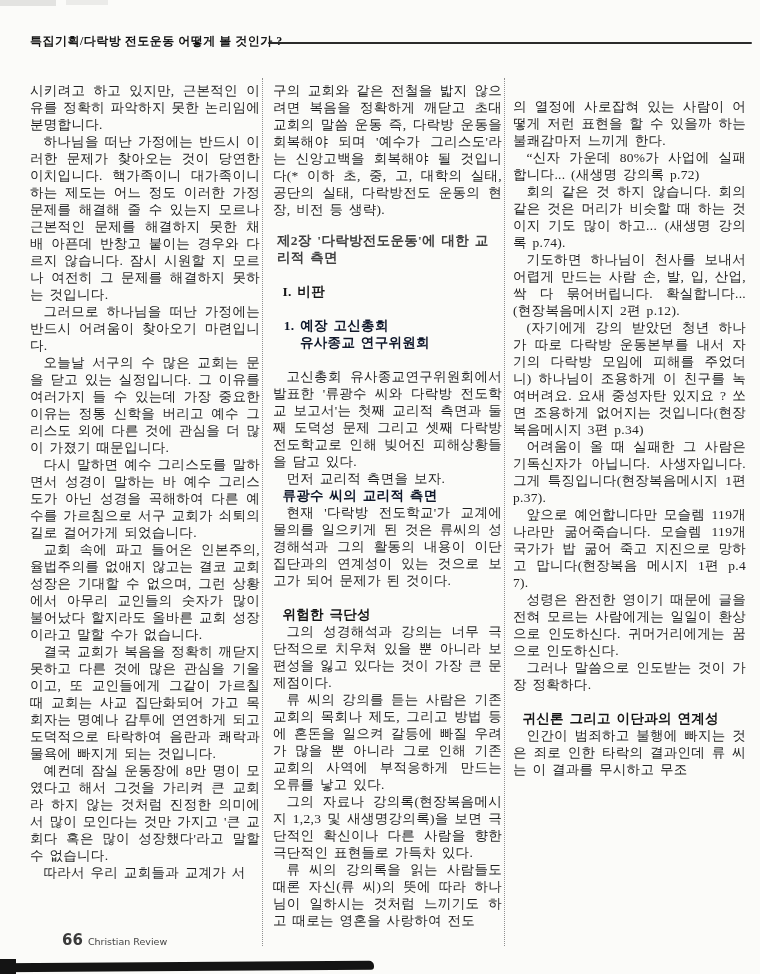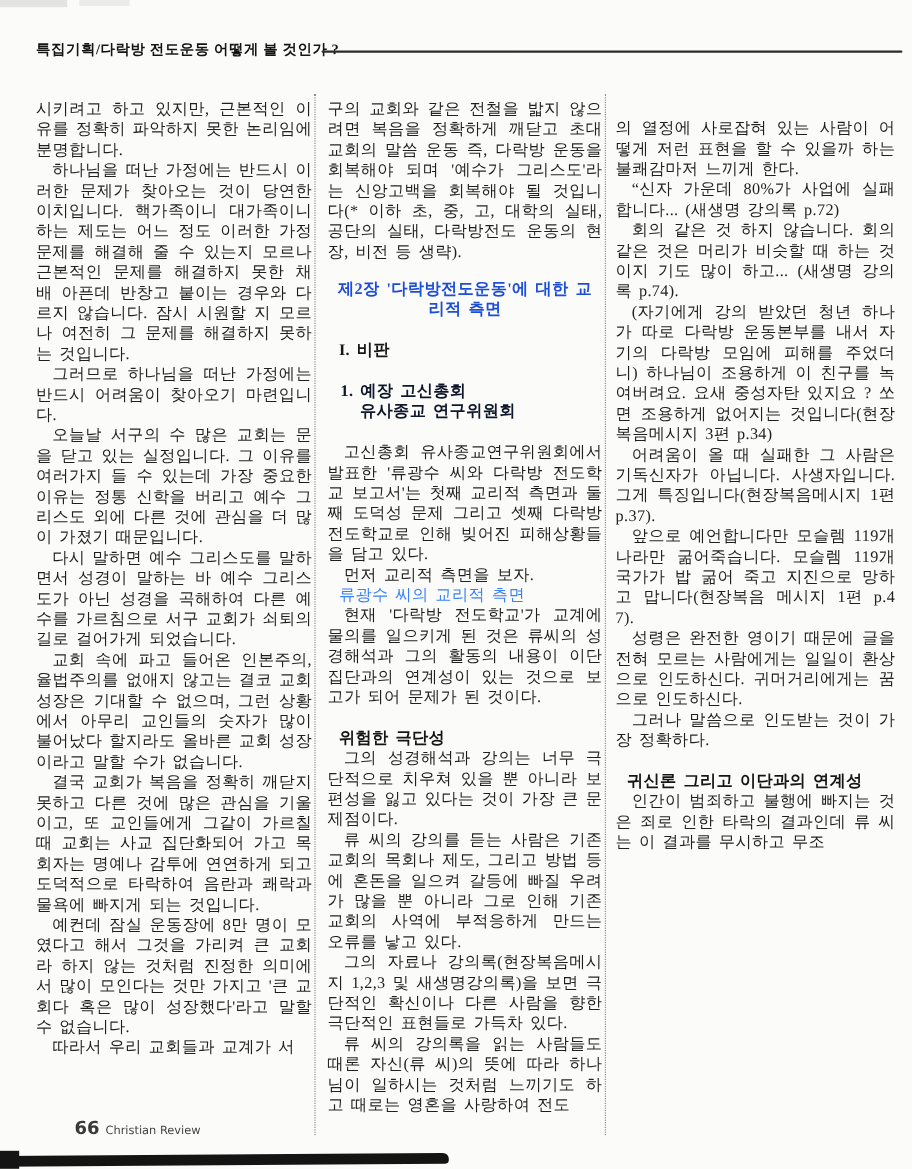--- a/index.html
+++ b/index.html
@@ -33,23 +33,23 @@
   .col-sep{
     position:absolute;top:78px;height:868px;width:0;
     border-left:1px dotted #8e8e8e;
   }
   .sep1{left:262px;}
   .sep2{left:504px;}
   .blk{margin:0;}
   .blk-p{text-indent:1em;}
   .blk-p0{text-indent:0;}
   .blk-h{font-weight:bold;text-indent:0.7em;margin-top:17px;color:#151515;}
-  .blk-h0{font-weight:normal;text-indent:0.7em;color:#3b82f6;}
+  .blk-h0{font-weight:bold;text-indent:0.7em;color:#0f172a;}
   .blk-hb{font-weight:bold;text-indent:0.7em;margin:17px 0;color:#151515;}
-  .blk-hc{font-weight:bold;text-align:center;text-indent:0;margin:14px 4px;color:#1d4ed8;}
+  .blk-hc{font-weight:bold;text-align:left;text-indent:0;margin:14px 4px;color:#404040;}
   .blk-hang{
     font-weight:bold;margin:17px 0;color:#0f172a;
     padding-left:2em;text-indent:-1.2em;white-space:pre-line;
   }
   
   .footer{position:absolute;left:62px;top:931px;white-space:nowrap;color:#3a3a3a;}
   .footer .pagenum{font-size:15px;font-weight:bold;letter-spacing:0;font-family:"DejaVu Sans",sans-serif;}
   .footer .magname{font-size:9.5px;margin-left:5px;font-family:"DejaVu Sans",sans-serif;color:#444;}
   
   .artifact-top1{position:absolute;left:0;top:0;width:56px;height:6px;background:#e3e3e1;}
@@ -98,20 +98,21 @@
       <div class="blk blk-h">위험한 극단성</div>
       <div class="blk blk-p">그의 성경해석과 강의는 너무 극단적으로 치우쳐 있을 뿐 아니라 보편성을 잃고 있다는 것이 가장 큰 문제점이다.</div>
       <div class="blk blk-p">류 씨의 강의를 듣는 사람은 기존 교회의 목회나 제도, 그리고 방법 등에 혼돈을 일으켜 갈등에 빠질 우려가 많을 뿐 아니라 그로 인해 기존 교회의 사역에 부적응하게 만드는 오류를 낳고 있다.</div>
       <div class="blk blk-p">그의 자료나 강의록(현장복음메시지 1,2,3 및 새생명강의록)을 보면 극단적인 확신이나 다른 사람을 향한 극단적인 표현들로 가득차 있다.</div>
       <div class="blk blk-p">류 씨의 강의록을 읽는 사람들도 때론 자신(류 씨)의 뜻에 따라 하나님이 일하시는 것처럼 느끼기도 하고 때로는 영혼을 사랑하여 전도</div>
     </div>
   <div class="col col3" id="col-2">
       <div class="blk blk-p0">의 열정에 사로잡혀 있는 사람이 어떻게 저런 표현을 할 수 있을까 하는 불쾌감마저 느끼게 한다.</div>
       <div class="blk blk-p">“신자 가운데 80%가 사업에 실패합니다... (새생명 강의록 p.72)</div>
       <div class="blk blk-p">회의 같은 것 하지 않습니다. 회의 같은 것은 머리가 비슷할 때 하는 것이지 기도 많이 하고... (새생명 강의록 p.74).</div>
+      <div class="blk blk-p">기도하면 하나님이 천사를 보내서 어렵게 만드는 사람 손, 발, 입, 산업, 싹 다 묶어버립니다. 확실합니다... (현장복음메시지 2편 p.12).</div>
       <div class="blk blk-p">(자기에게 강의 받았던 청년 하나가 따로 다락방 운동본부를 내서 자기의 다락방 모임에 피해를 주었더니) 하나님이 조용하게 이 친구를 녹여버려요. 요새 중성자탄 있지요 ? 쏘면 조용하게 없어지는 것입니다(현장복음메시지 3편 p.34)</div>
       <div class="blk blk-p">어려움이 올 때 실패한 그 사람은 기독신자가 아닙니다. 사생자입니다. 그게 특징입니다(현장복음메시지 1편 p.37).</div>
       <div class="blk blk-p">앞으로 예언합니다만 모슬렘 119개 나라만 굶어죽습니다. 모슬렘 119개 국가가 밥 굶어 죽고 지진으로 망하고 맙니다(현장복음 메시지 1편 p.47).</div>
       <div class="blk blk-p">성령은 완전한 영이기 때문에 글을 전혀 모르는 사람에게는 일일이 환상으로 인도하신다. 귀머거리에게는 꿈으로 인도하신다.</div>
       <div class="blk blk-p">그러나 말씀으로 인도받는 것이 가장 정확하다.</div>
       <div class="blk blk-h">귀신론 그리고 이단과의 연계성</div>
       <div class="blk blk-p">인간이 범죄하고 불행에 빠지는 것은 죄로 인한 타락의 결과인데 류 씨는 이 결과를 무시하고 무조</div>
     </div>
 
   <div class="footer">

